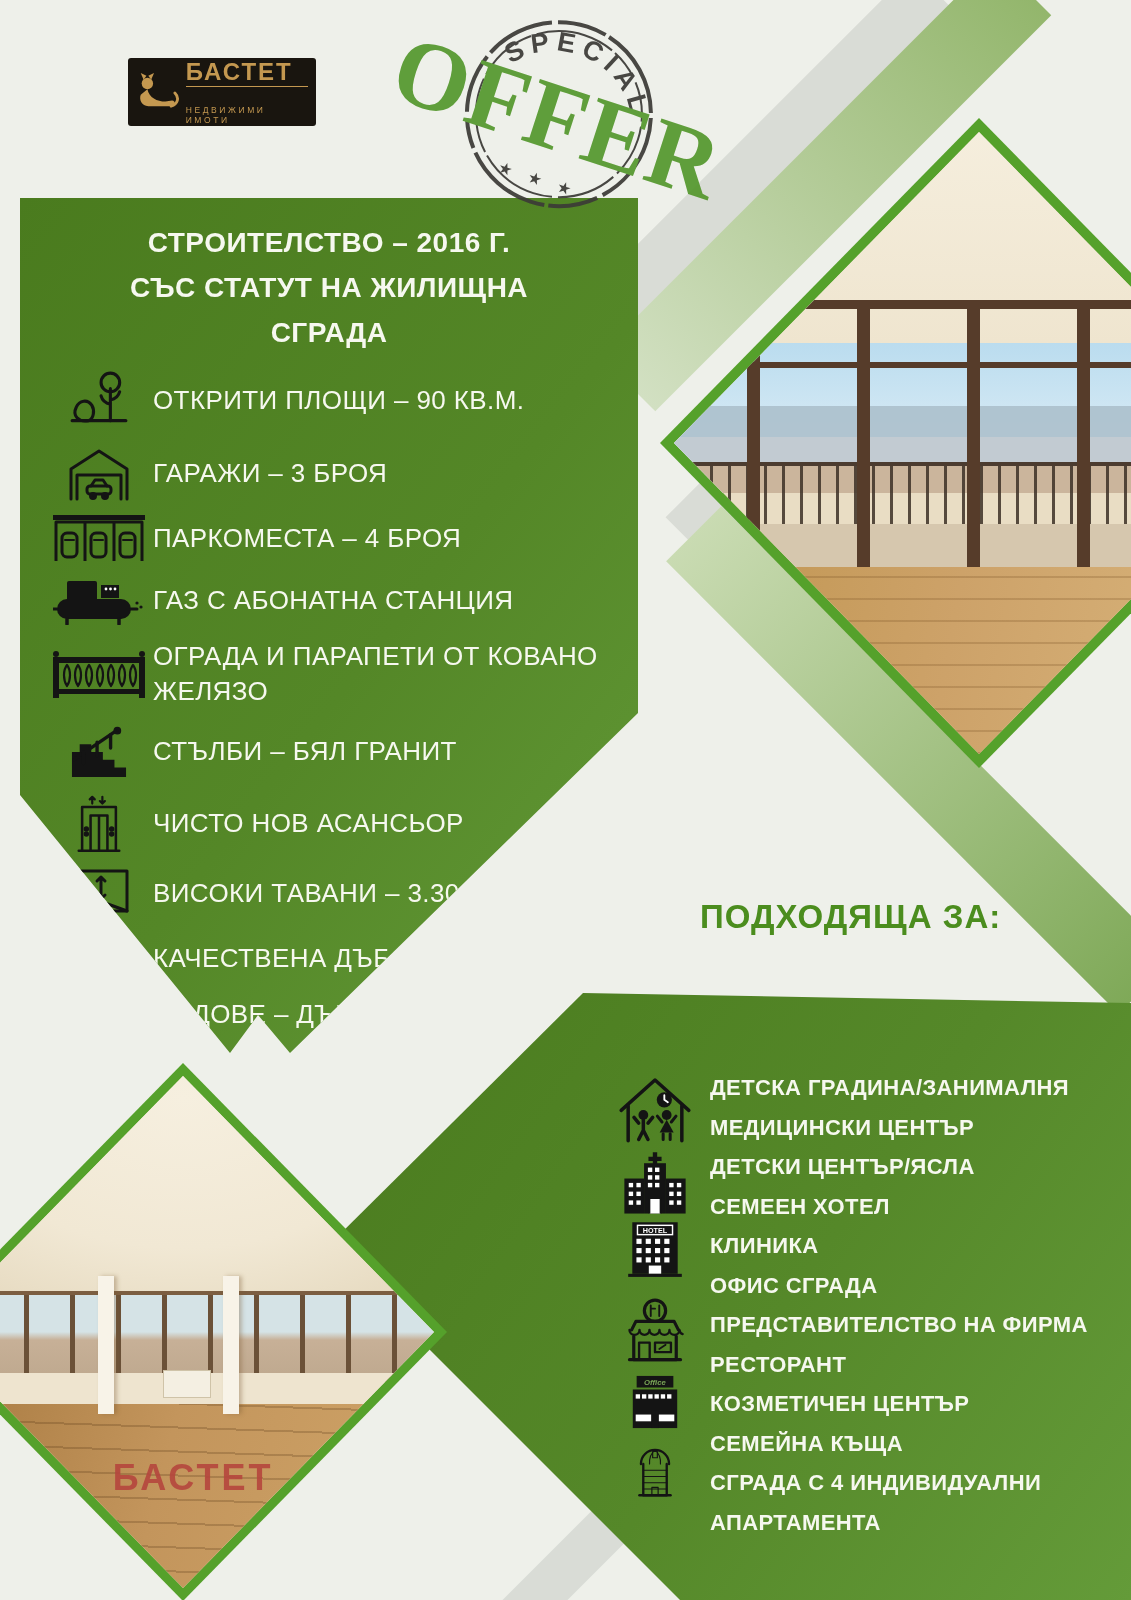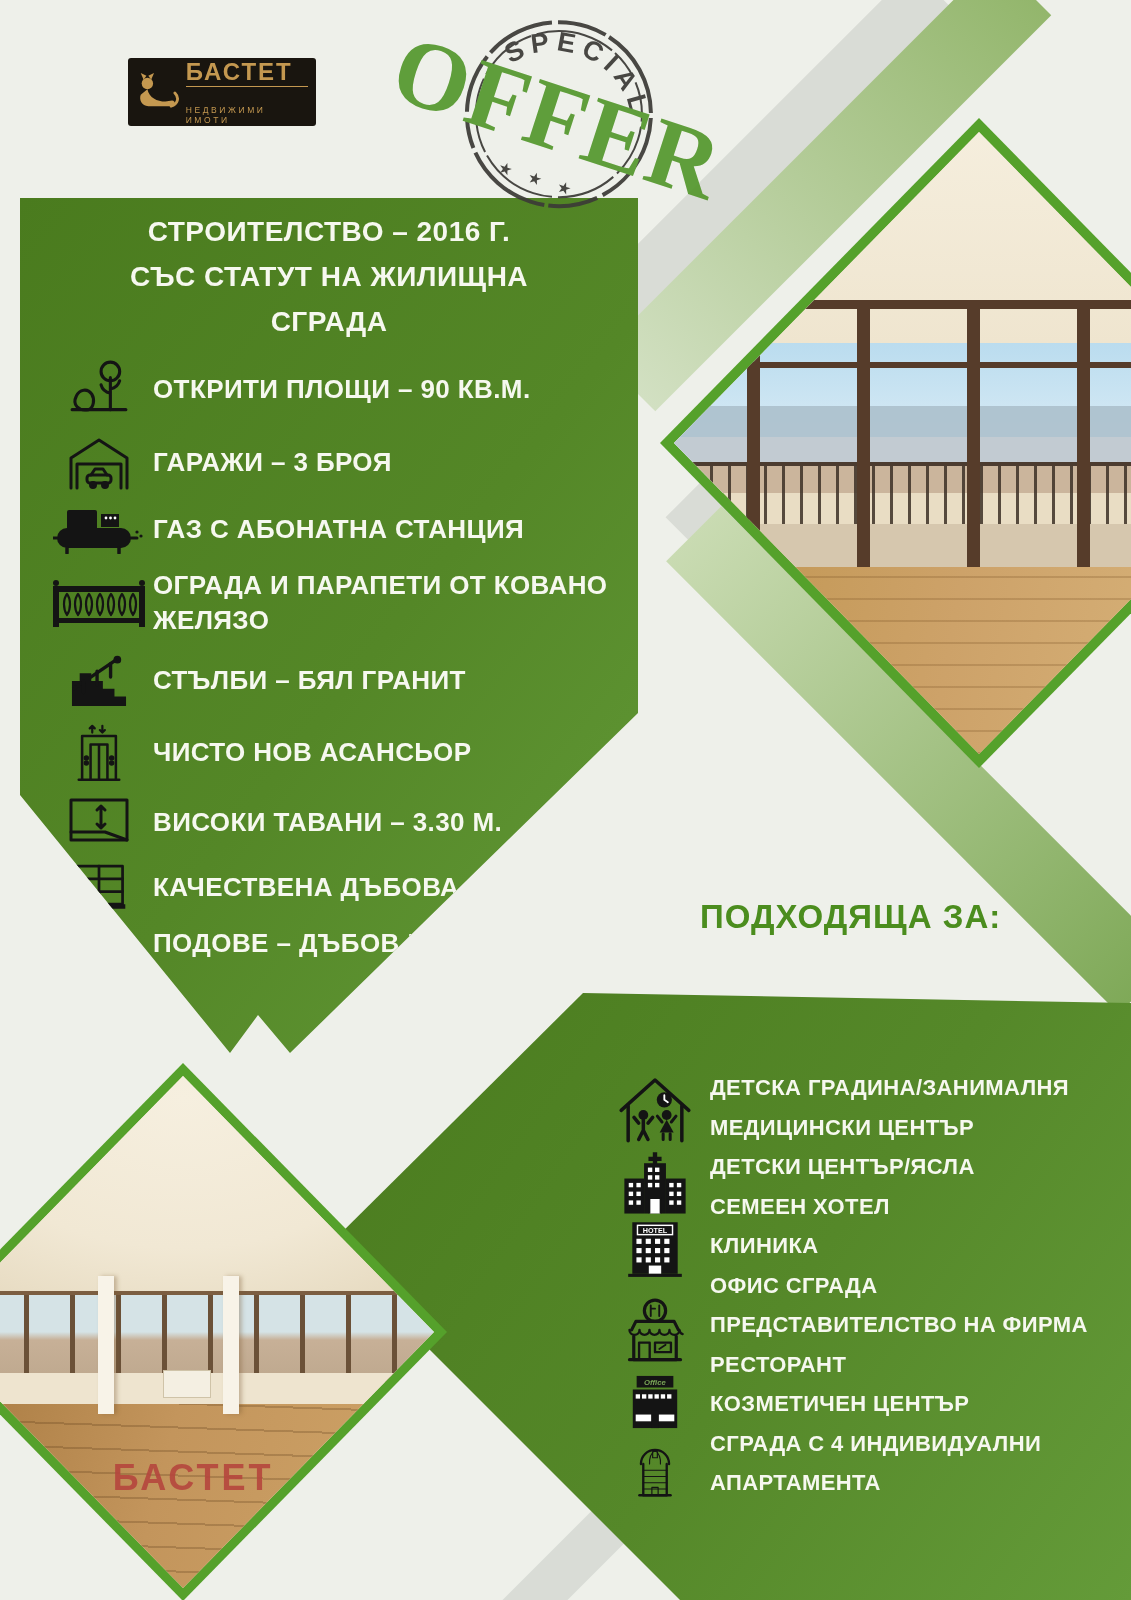--- a/index.html
+++ b/index.html
@@ -17,27 +17,27 @@
   .band-gray-bl{left:470px;top:1527px;width:230px;height:46px;background:#d9dcd6;transform:rotate(-45deg);}
 
   
   .panel-left{
     position:absolute;z-index:2;left:20px;top:198px;width:618px;height:857px;
     background:linear-gradient(128deg,#4a7b1e 0%,#548727 55%,#639a38 100%);
     clip-path:polygon(0 0,618px 0,618px 515px,270px 855px,238px 817px,210px 855px,0 597px);
     color:#f6f8ef;
   }
   .panel-title{
-    width:430px;margin:12px auto 14px auto;text-align:center;
+    width:430px;margin:23px auto 14px auto;text-align:center;
     font-size:28px;font-weight:bold;line-height:1.6;letter-spacing:.5px;
   }
   .feature-list{padding-left:25px;}
   .frow{display:flex;align-items:center;margin-bottom:14px;min-height:35px;}
   .ficon{width:108px;min-width:108px;display:flex;justify-content:center;align-items:center;}
-  .flabel{font-size:26px;font-weight:bold;letter-spacing:.4px;line-height:35px;max-width:460px;}
+  .flabel{font-size:26px;font-weight:normal;letter-spacing:.4px;line-height:35px;max-width:460px;}
 
   
   .diamond-tr{position:absolute;z-index:3;left:660px;top:118px;width:638px;height:650px;
     clip-path:polygon(50% 0,100% 50%,50% 100%,0 50%);background:#55a12b;}
   .diamond-tr .photo{position:absolute;inset:14px;clip-path:polygon(50% 0,100% 50%,50% 100%,0 50%);
     background:#e9ddc4;overflow:hidden;}
   .p1-ceiling{position:absolute;left:0;top:0;right:0;height:34%;background:linear-gradient(#f5eedd,#efe5cf);}
   .p1-sky{position:absolute;left:0;top:34%;right:0;height:24%;background:linear-gradient(#badcef,#e8f3f8);}
   .p1-hills{position:absolute;left:0;top:44%;right:0;height:5%;background:#a9bdc9;opacity:.85;}
   .p1-city{position:absolute;left:0;top:49%;right:0;height:4%;background:#c2cbd2;}
@@ -137,20 +137,33 @@
             <path d="M10 54V30h44v24"></path>
             <rect x="20" y="41" width="24" height="8" rx="3"></rect>
             <path d="M24 41l4-6h8l4 6"></path>
             <circle cx="26" cy="51" r="2.5" fill="#141414"></circle>
             <circle cx="38" cy="51" r="2.5" fill="#141414"></circle>
           </svg>
         </span>
         <span class="flabel">ГАРАЖИ – 3 БРОЯ</span>
       </div>
 
+      <div class="frow">
+        <span class="ficon">
+          <svg class="oicon" width="92" height="46" viewBox="0 0 92 46">
+            <rect x="0" y="0" width="92" height="5" fill="#141414" stroke="none"></rect>
+            <path d="M3 46V7h86v39 M32 7v39 M61 7v39"></path>
+            <rect x="9" y="18" width="15" height="24" rx="5"></rect>
+            <rect x="38" y="18" width="15" height="24" rx="5"></rect>
+            <rect x="67" y="18" width="15" height="24" rx="5"></rect>
+            <path d="M12 25h9 M41 25h9 M70 25h9" stroke-width="2"></path>
+          </svg>
+        </span>
+        <span class="flabel">ПАРКОМЕСТА – 4 БРОЯ</span>
+      </div>
 
       <div class="frow">
         <span class="ficon">
           <svg class="oicon" width="92" height="50" viewBox="0 0 92 50">
             <rect x="14" y="6" width="30" height="20" rx="2" fill="#141414" stroke="none"></rect>
             <rect x="48" y="10" width="18" height="13" fill="#141414" stroke="none"></rect>
             <circle cx="53" cy="14" r="1.4" fill="#fff" stroke="none"></circle>
             <circle cx="57.5" cy="14" r="1.4" fill="#fff" stroke="none"></circle>
             <circle cx="62" cy="14" r="1.4" fill="#fff" stroke="none"></circle>
             <rect x="4" y="24" width="74" height="20" rx="10" fill="#141414" stroke="none"></rect>
@@ -416,20 +429,21 @@
       <div class="suit-texts">
         <div>ДЕТСКА ГРАДИНА/ЗАНИМАЛНЯ</div>
         <div>МЕДИЦИНСКИ ЦЕНТЪР</div>
         <div>ДЕТСКИ ЦЕНТЪР/ЯСЛА</div>
         <div>СЕМЕЕН ХОТЕЛ</div>
         <div>КЛИНИКА</div>
         <div>ОФИС СГРАДА</div>
         <div>ПРЕДСТАВИТЕЛСТВО НА ФИРМА</div>
         <div>РЕСТОРАНТ</div>
         <div>КОЗМЕТИЧЕН ЦЕНТЪР</div>
+        <div>СЕМЕЙНА КЪЩА</div>
         <div>СГРАДА С 4 ИНДИВИДУАЛНИ АПАРТАМЕНТА</div>
       </div>
     </div>
   </div>
 
   <div class="diamond-bl">
     <div class="photo">
       <div class="p2-ceiling"></div>
       <div class="p2-band"></div>
       <div class="p2-wall"></div>

